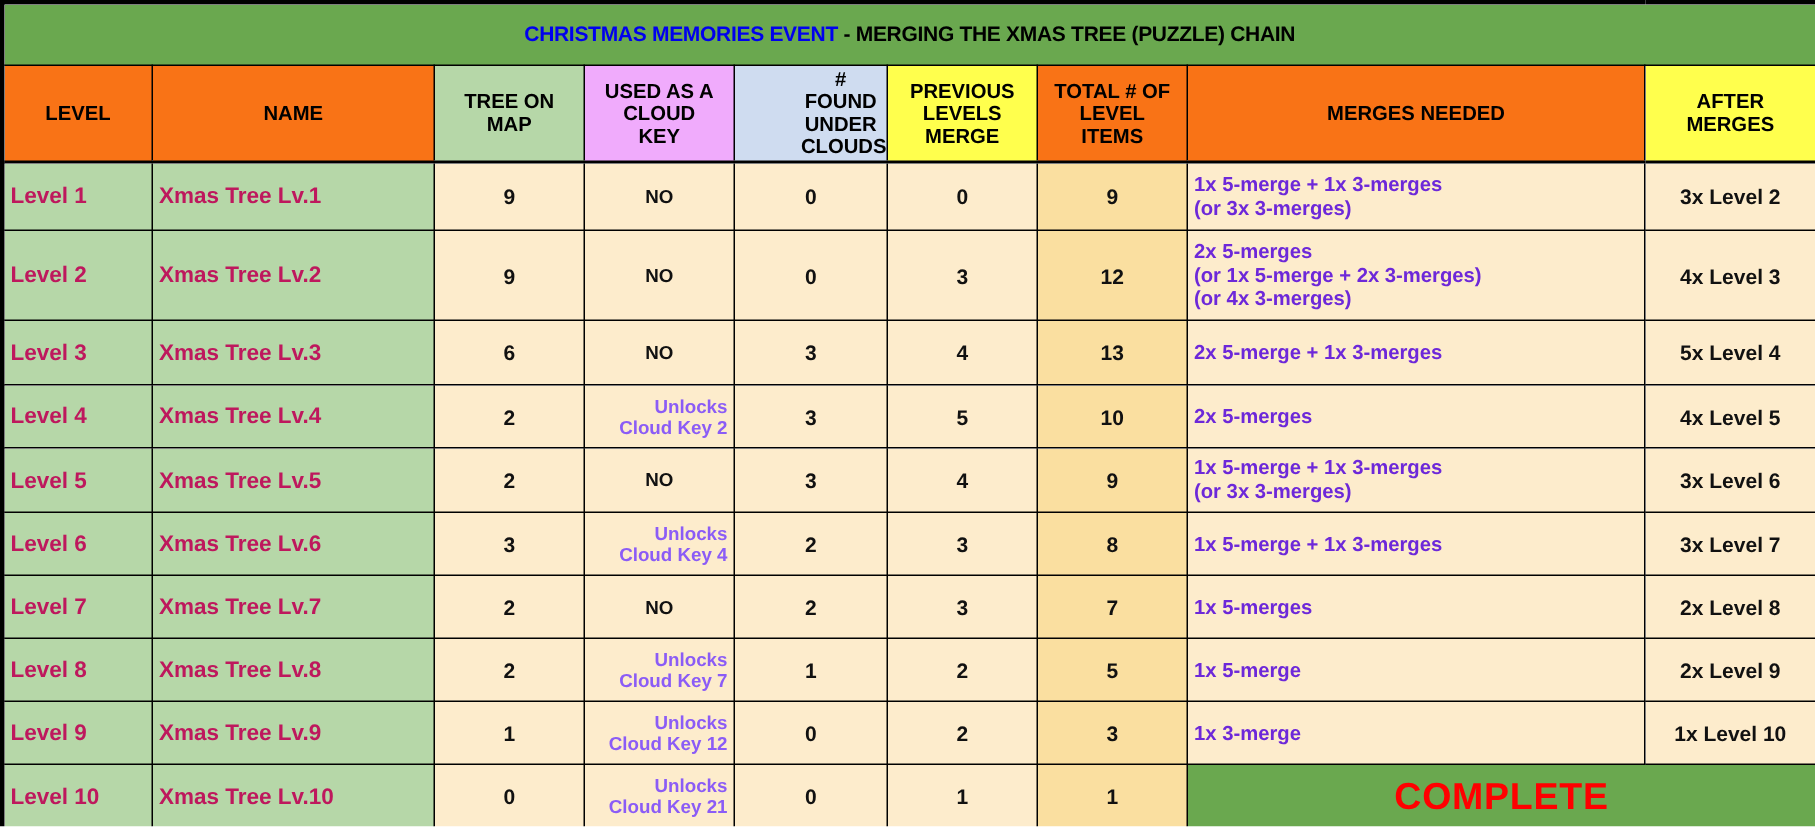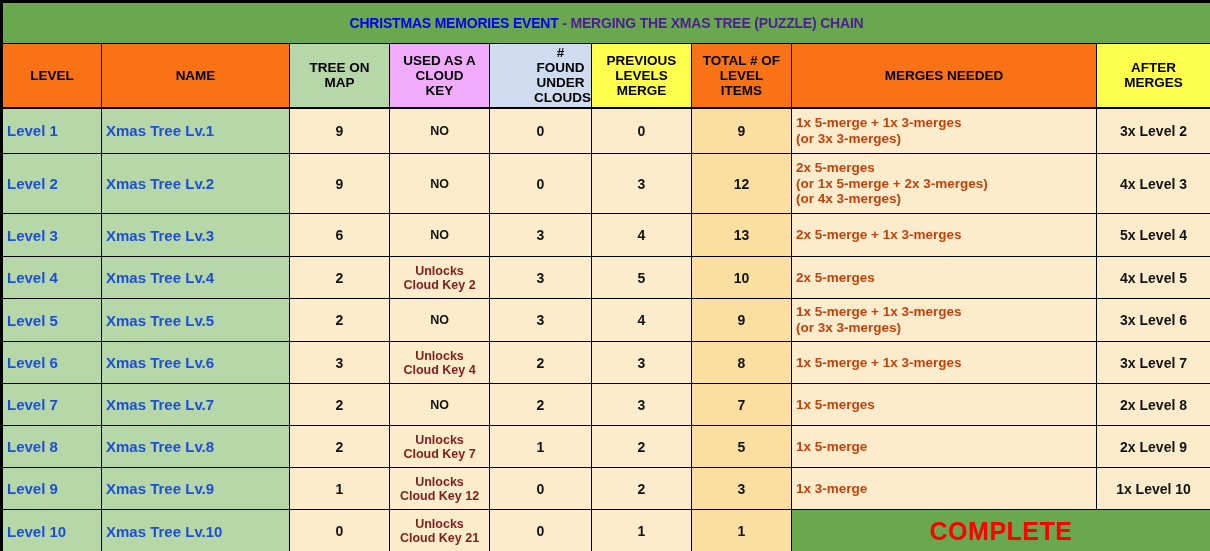--- a/index.html
+++ b/index.html
@@ -45,21 +45,21 @@
     border-bottom: 2px solid #000000;
   }
   .title-text {
     font-size: 14px;
     font-weight: bold;
     letter-spacing: -0.2px;
     white-space: nowrap;
     line-height: 1;
   }
   .title-blue { color: #0000ee; }
-  .title-black { color: #4c1d95; }
+  .title-black { color: #000000; }
 
   
   tr.head td {
     text-align: center;
     font-size: 13.5px;
     font-weight: bold;
     color: #000000;
     line-height: 1.12;
     height: 64px;
     border-bottom: 2px solid #000000;
@@ -68,56 +68,56 @@
   td.h-ltgreen { background: #b6d7a8; }
   td.h-bright  { background: #f0abfc; }
   td.h-blue    { background: #cfdcf0; }
   td.h-yellow  { background: #ffff4d; }
 
   
   td.c-level, td.c-name {
     background: #b6d7a8;
     font-size: 15px;
     font-weight: bold;
-    color: #1d4ed8;
+    color: #be185d;
   }
   td.c-level { text-align: left; padding-left: 8px; }
   td.c-name  { text-align: left; padding-left: 8px; }
 
   td.c-num {
     background: #fdeccc;
     text-align: center;
     font-size: 14px;
     font-weight: bold;
     color: #111111;
   }
   td.c-key {
     background: #fdeccc;
     text-align: center;
     font-size: 12.5px;
     font-weight: bold;
     line-height: 1.12;
     color: #111111;
   }
-  td.c-key.unlock { color: #7f1d1d; }
+  td.c-key.unlock { color: #8b5cf6; text-align: right; }
   td.c-total {
     background: #fadfa0;
     text-align: center;
     font-size: 14px;
     font-weight: bold;
     color: #111111;
   }
   td.c-merges {
     background: #fdeccc;
     text-align: left;
     padding-left: 8px;
     font-size: 13.5px;
     font-weight: bold;
     line-height: 1.18;
-    color: #c2410c;
+    color: #6d28d9;
     white-space: pre-line;
   }
   td.c-after {
     background: #fdeccc;
     text-align: center;
     font-size: 14px;
     font-weight: bold;
     color: #111111;
   }
   td.c-complete {

